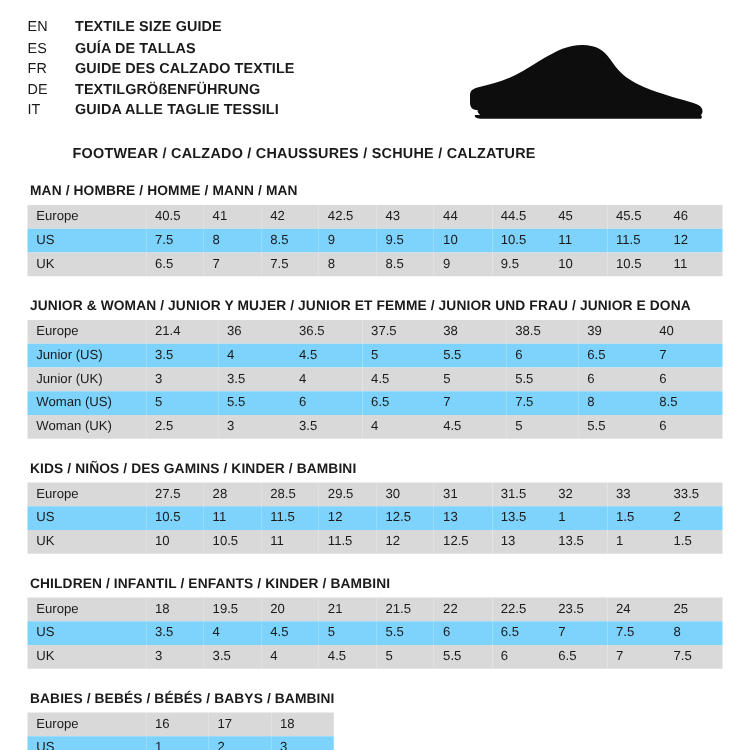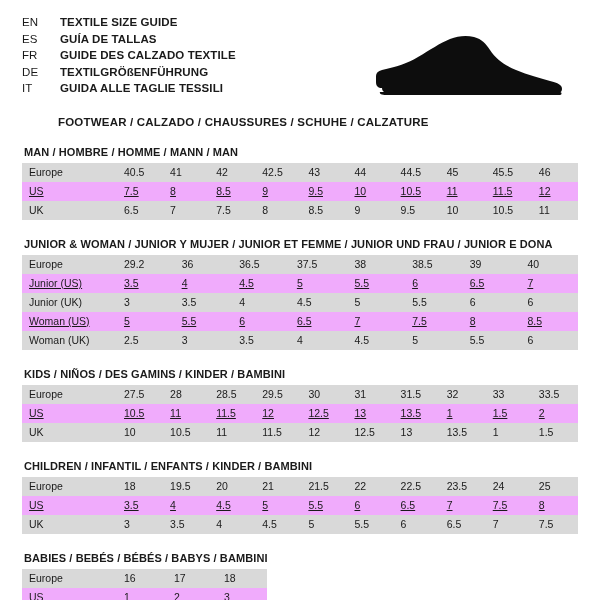--- a/index.html
+++ b/index.html
@@ -84,22 +84,21 @@
     white-space: nowrap;
     color: #1a1a1a;
   }
   table.sizes td.label {
     width: 88px;
   }
   table.sizes tr.shaded td {
     background: #d9d9d9;
   }
   table.sizes tr.plain td {
-    background: #f0abfc;
-    text-decoration: underline;
+    background: #7dd3fc;
   }
   
   .babies table.sizes {
     width: 245px;
   }
   .babies table.sizes td.label {
     width: 88px;
   }
 </style>
 </head>
@@ -189,21 +188,21 @@
       </tbody>
     </table>
   </div>
 
   <div class="group">
     <div class="group-head">JUNIOR &amp; WOMAN / JUNIOR Y MUJER / JUNIOR ET FEMME / JUNIOR UND FRAU / JUNIOR E DONA</div>
     <table class="sizes">
       <tbody>
         <tr class="shaded">
           <td class="label">Europe</td>
-          <td>29.2</td>
+          <td>21.4</td>
           <td>36</td>
           <td>36.5</td>
           <td>37.5</td>
           <td>38</td>
           <td>38.5</td>
           <td>39</td>
           <td>40</td>
         </tr>
         <tr class="plain">
           <td class="label">Junior (US)</td>

